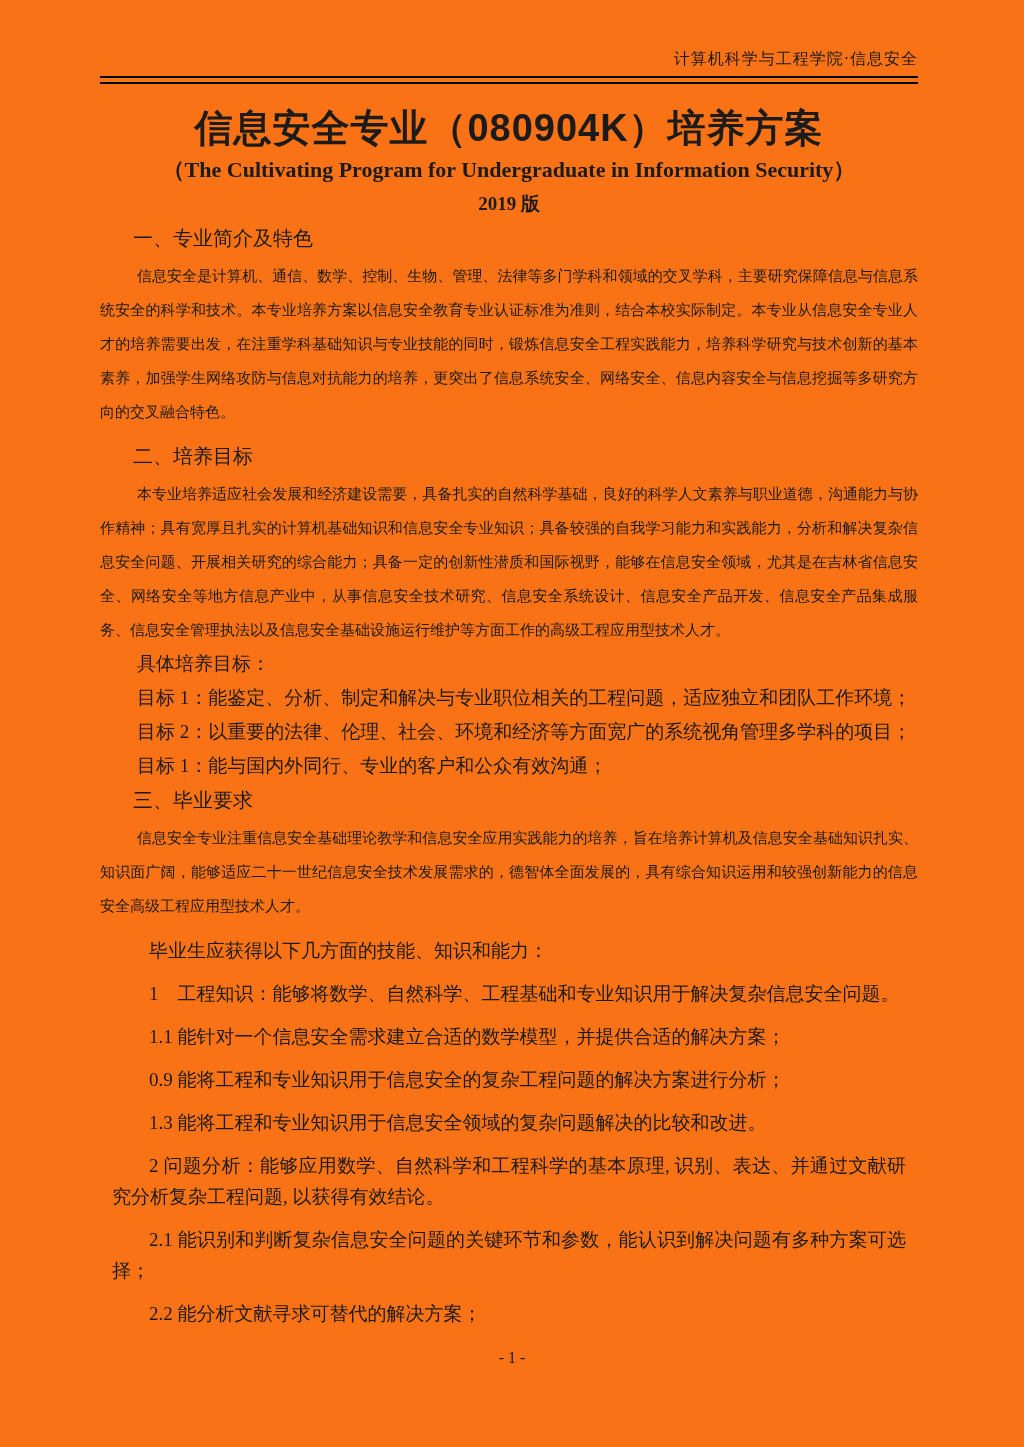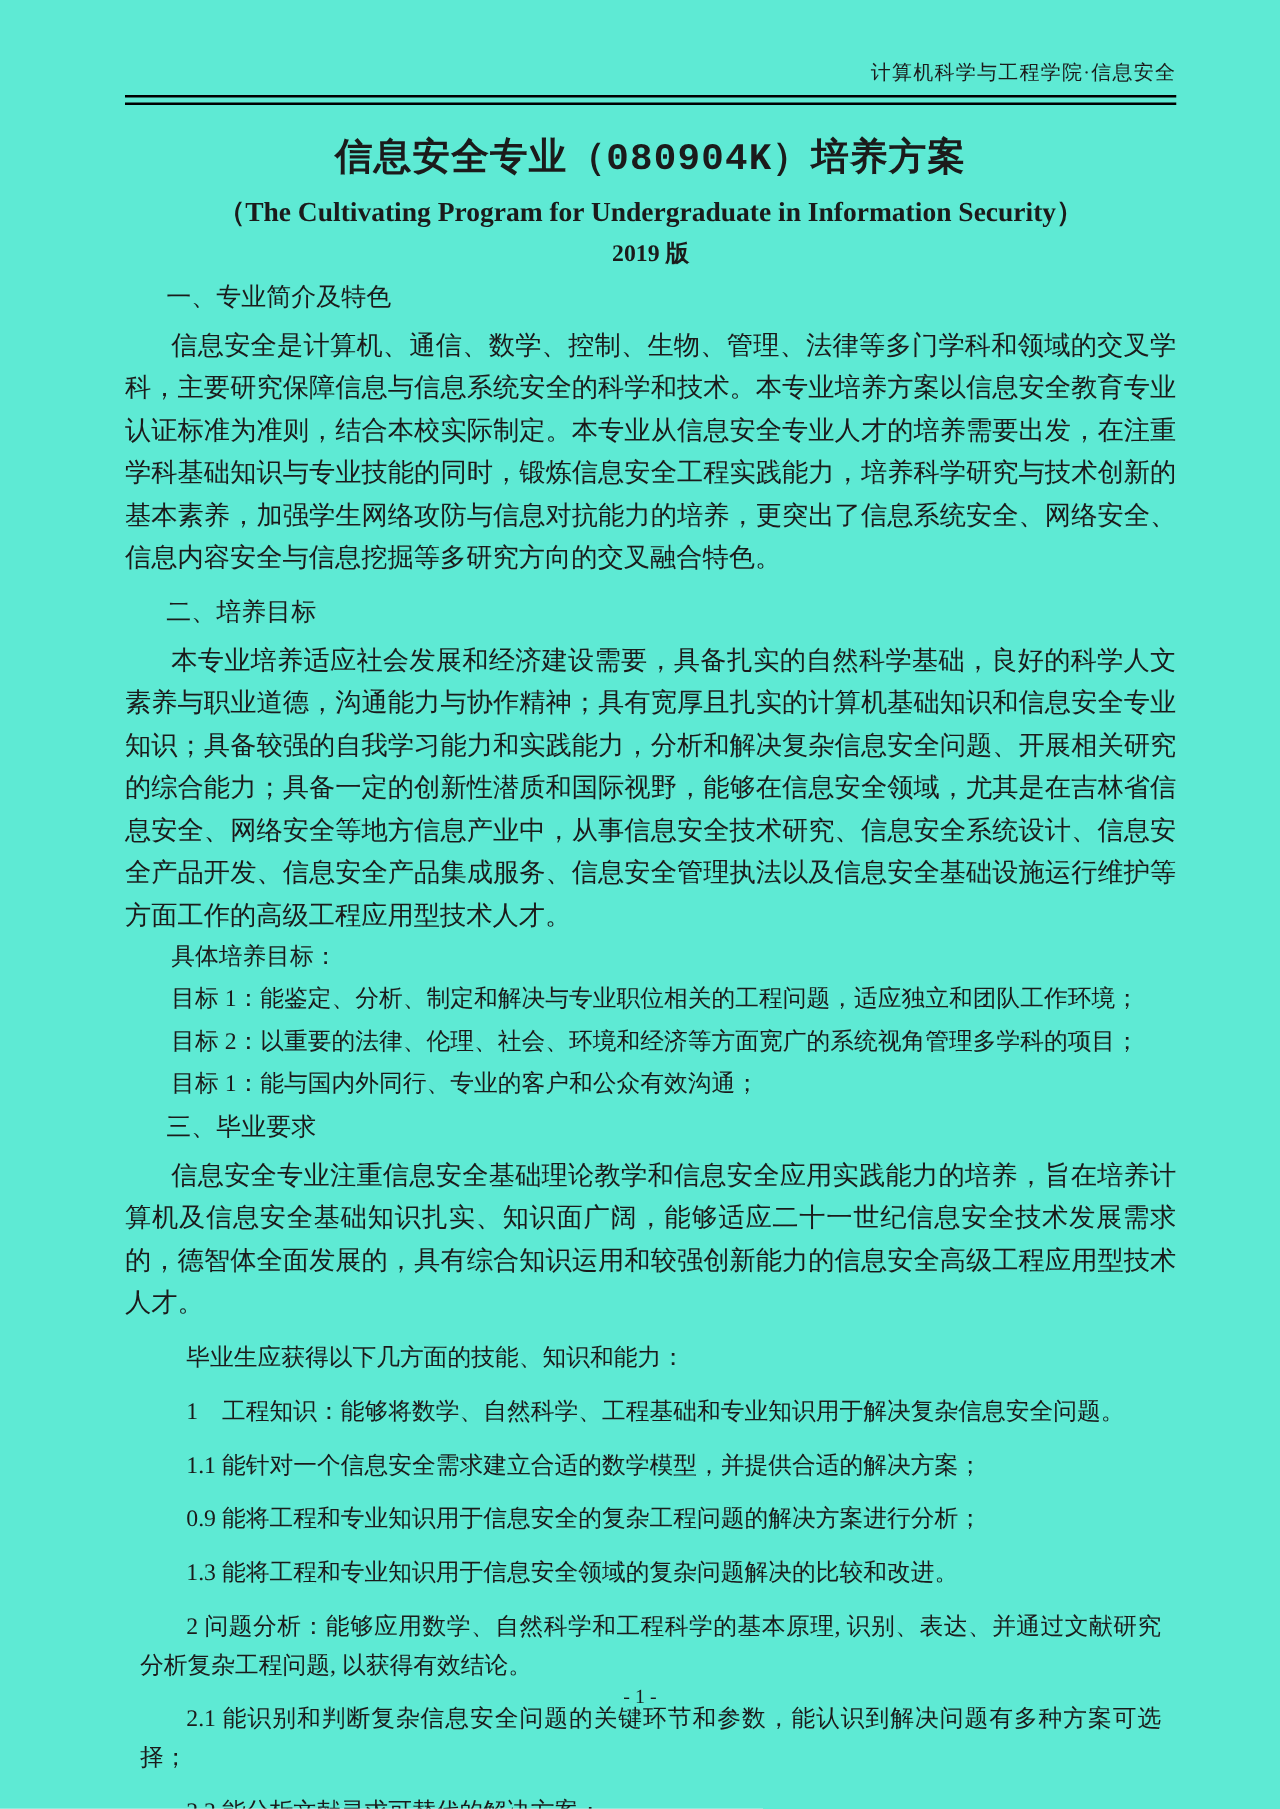--- a/index.html
+++ b/index.html
@@ -1,45 +1,45 @@
 <!DOCTYPE html>
 <html lang="zh"><head>
 <meta charset="utf-8">
 <style>
   html, body { margin: 0; padding: 0; background: #e8e8e8; }
   .page {
     position: relative;
     width: 1024px;
     height: 1447px;
     margin: 0 auto;
-    background: #5eead4;
+    background: #f97316;
     color: #1b1b1b;
     box-sizing: border-box;
-    padding: 48px 83px 0 100px;
+    padding: 48px 106px 0 100px;
     font-family: "Liberation Serif", "DejaVu Serif", serif;
     overflow: hidden;
   }
   .header-line {
     text-align: right;
     font-size: 16px;
     line-height: 22px;
     letter-spacing: 1px;
   }
   .header-rule {
     margin-top: 6px;
     height: 4px;
     border-top: 2.5px solid #000;
     border-bottom: 2px solid #000;
   }
   .title-zh {
     margin-top: 26px;
     text-align: center;
-    font-family: Liberation Mono, monospace;
+    font-family: Liberation Sans, sans-serif;
     font-weight: bold;
-    font-size: 30px;
+    font-size: 38px;
     line-height: 36px;
     letter-spacing: 1px;
   }
   .title-en {
     margin-top: 10px;
     text-align: center;
     font-weight: bold;
     font-size: 22px;
     line-height: 28px;
   }
@@ -55,21 +55,21 @@
     padding-left: 33px;
     font-family: "Liberation Sans", "DejaVu Sans", sans-serif;
     font-weight: normal;
     font-size: 20px;
     line-height: 26px;
   }
   .sec-heading.first { margin-top: 9px; }
   .sec-heading.third { margin-top: 4px; }
   .para {
     margin: 8px 0 0;
-    font-size: 21px;
+    font-size: 15px;
     line-height: 34px;
     text-align: justify;
     text-indent: 37px;
   }
   .goal {
     margin: 0;
     font-size: 19px;
     line-height: 34px;
     text-align: justify;
     text-indent: 37px;

